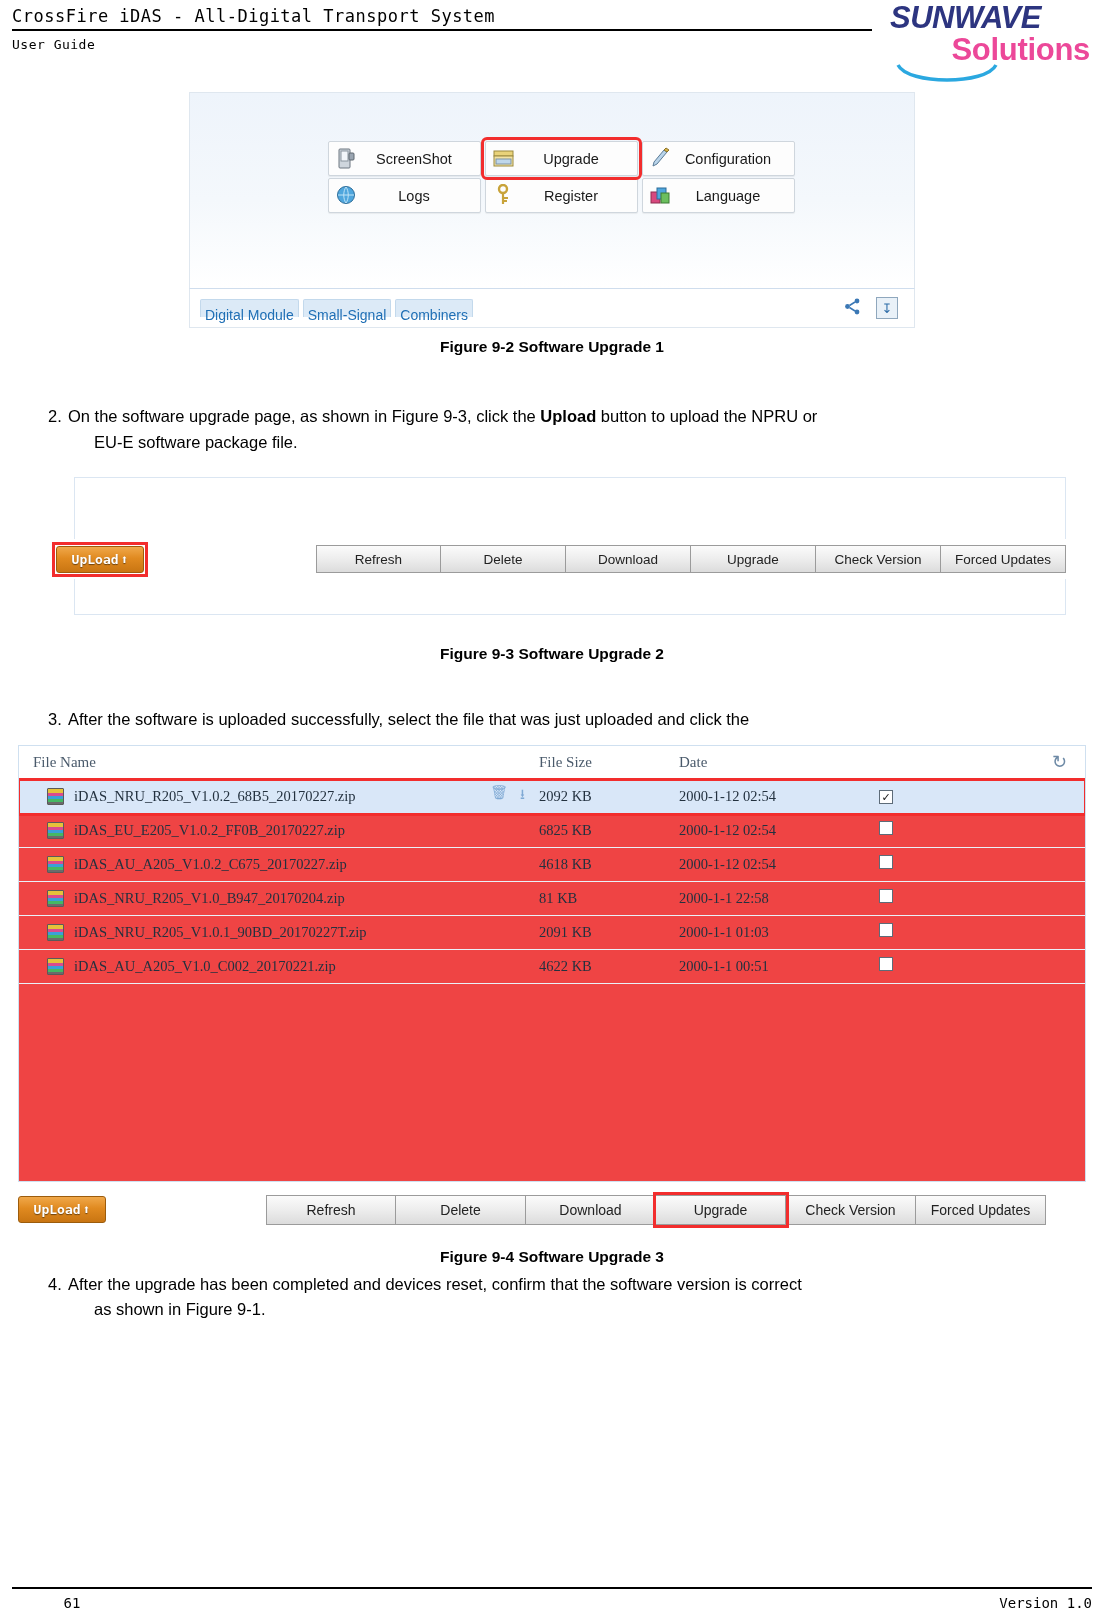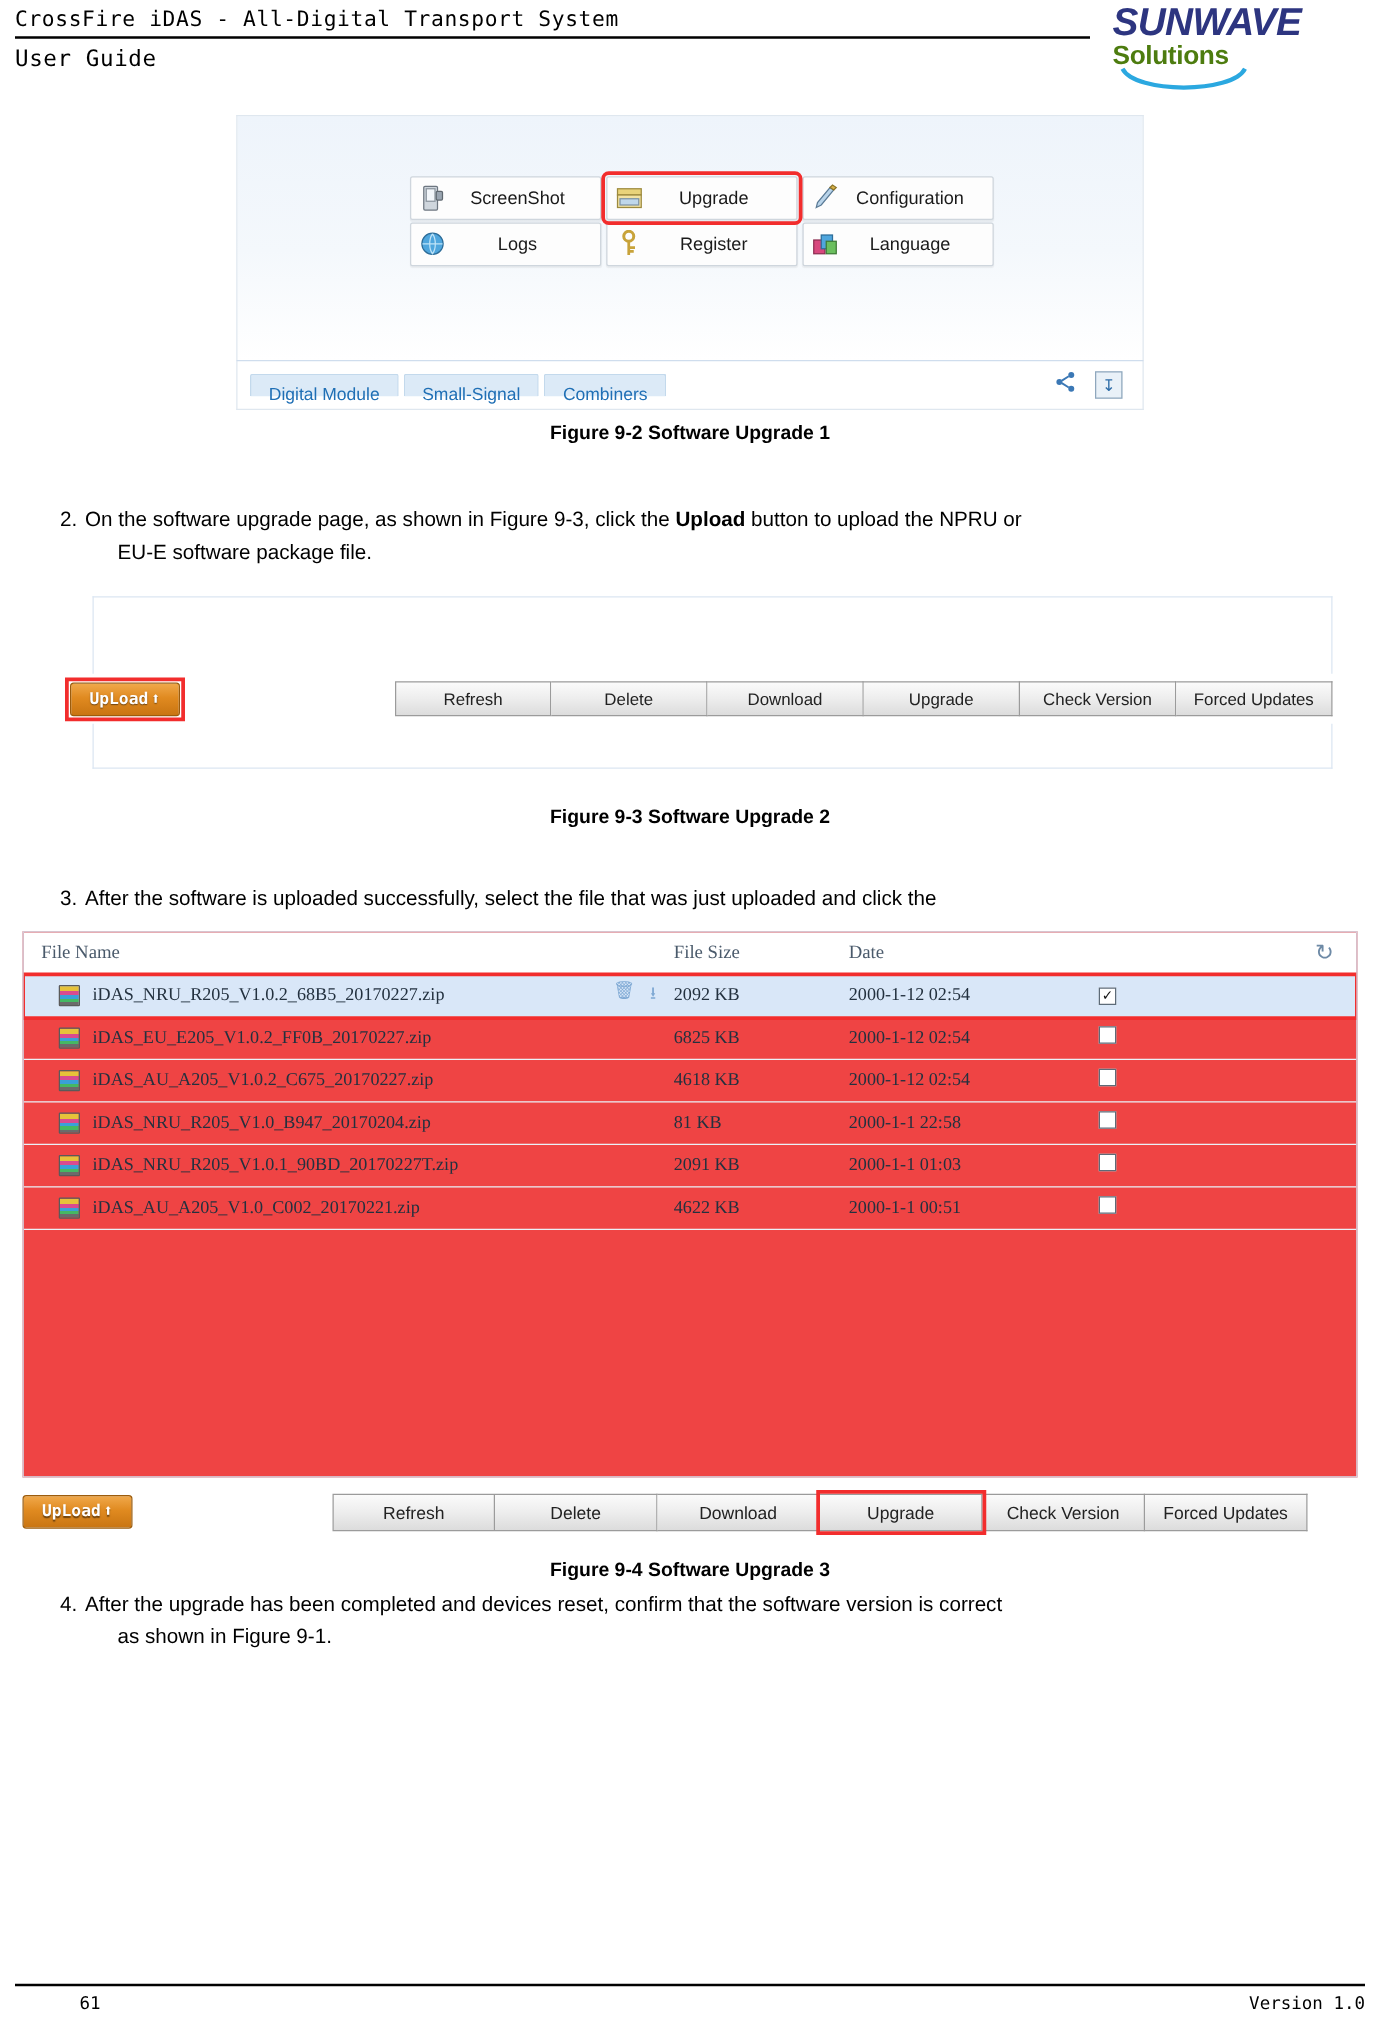--- a/index.html
+++ b/index.html
@@ -28,21 +28,21 @@
     white-space: nowrap;
   }
   .hdr-rule {
     border: none;
     border-top: 2.5px solid #000;
     margin: 3px 0 0 0;
     width: 860px;
   }
   .hdr-sub {
     font-family: "DejaVu Sans Mono", monospace;
-    font-size: 18px;
+    font-size: 13px;
     letter-spacing: .5px;
     margin-top: 6px;
   }
   .logo {
     position: absolute;
     right: 14px;
     top: 2px;
     width: 200px;
     text-align: left;
     line-height: 1;
@@ -51,24 +51,25 @@
     font-family: "Liberation Sans", sans-serif;
     font-style: italic;
     font-weight: bold;
     font-size: 31px;
     color: #2d3580;
     letter-spacing: -0.5px;
   }
   .logo-bottom {
     font-family: "Liberation Sans", sans-serif;
     font-weight: bold;
-    font-size: 21px;
-    color: #4d7c0f;
+    font-size: 31px;
+    color: #ec4899;
     letter-spacing: -0.3px;
     margin-top: 1px;
+    text-align: right;
   }
   .logo-swoosh { margin-top: -2px; }
 
   
   .content { padding: 0 12px; }
 
   .fig-caption {
     text-align: center;
     font-weight: bold;
     font-size: 15.5px;
@@ -135,21 +136,21 @@
     align-items: center;
     padding: 0 10px;
     position: relative;
   }
   .tabbtn {
     background: #dceaf7;
     border: 1px solid #c3d9ec;
     border-bottom: none;
     color: #1f6fb5;
     font-size: 14px;
-    padding: 7px 14px;
+    padding: 7px 4px;
     margin-right: 4px;
     border-radius: 2px 2px 0 0;
     height: 18px;
     line-height: 16px;
   }
   .tabs-right { margin-left: auto; display:flex; align-items:center; gap:14px; padding-right:6px;}
   .share-icon { color:#3b78b5; }
   .dl-box { width:22px; height:22px; border:1px solid #8fa7bd; background:#e9f1f8; display:flex; align-items:center; justify-content:center; color:#2f6da8; font-size:13px;}
 
   

